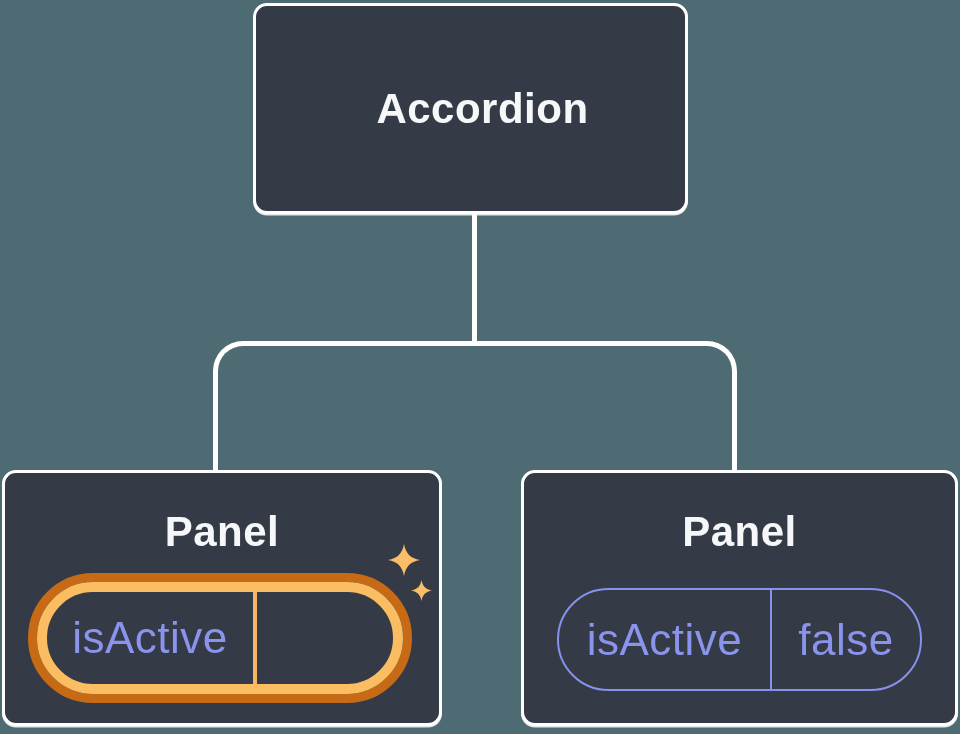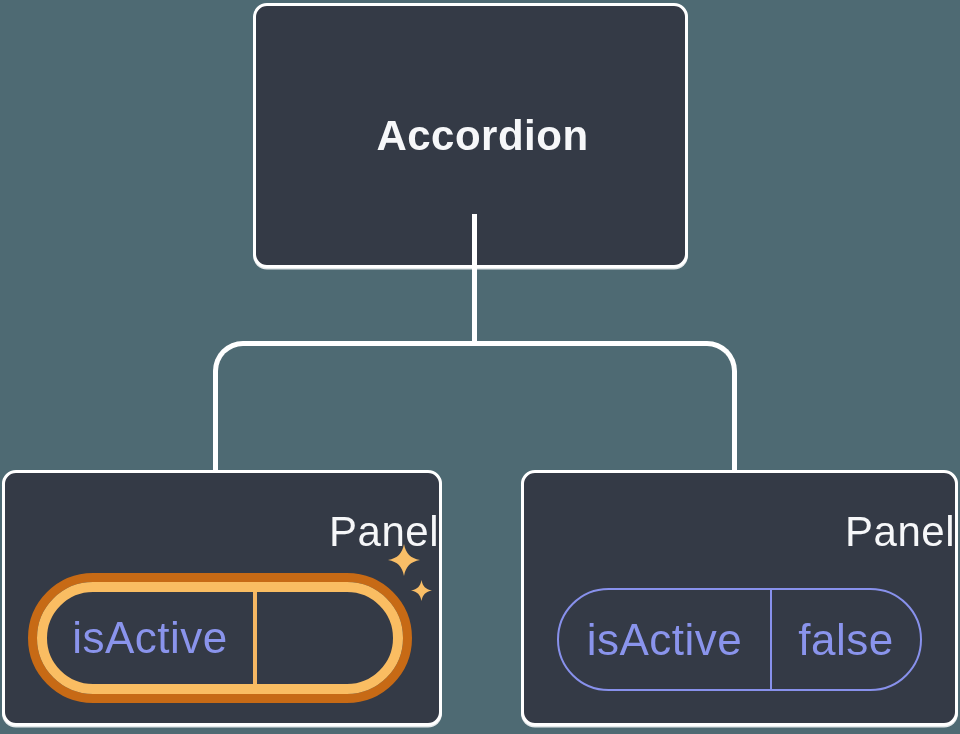--- a/index.html
+++ b/index.html
@@ -15,31 +15,31 @@
   
   .node{
     position:absolute;
     background:#343A46;
     border:3px solid #FFFFFF;
     border-radius:14px;
     box-sizing:border-box;
     box-shadow:0 1.5px 0 rgba(255,255,255,.85);
   }
   .node-root{
-    left:253px;top:3px;width:435px;height:265px;
+    left:253px;top:3px;width:435px;height:211px;
     display:flex;align-items:center;justify-content:center;padding-left:24px;
   }
   .node-root .node-label{
     color:#F6F7F9;font-size:42px;font-weight:600;letter-spacing:.5px;
   }
   .node-panel{left:2px;top:470px;width:440px;height:256px;}
   .node-panel.right{left:521px;width:437px;}
   .panel-title{
     position:absolute;left:0;right:0;top:36px;
-    text-align:right;color:#F6F7F9;font-size:42px;font-weight:400;
+    text-align:center;color:#F6F7F9;font-size:42px;font-weight:700;
     letter-spacing:.5px;line-height:46px;
   }
   
   .connector{position:absolute;box-sizing:border-box;}
   .stem{
     left:472px;top:214px;width:5px;height:129px;background:#FFFFFF;
   }
   .bracket{
     left:213px;top:341px;width:524px;height:129px;
     border-style:solid;border-color:#FFFFFF;

